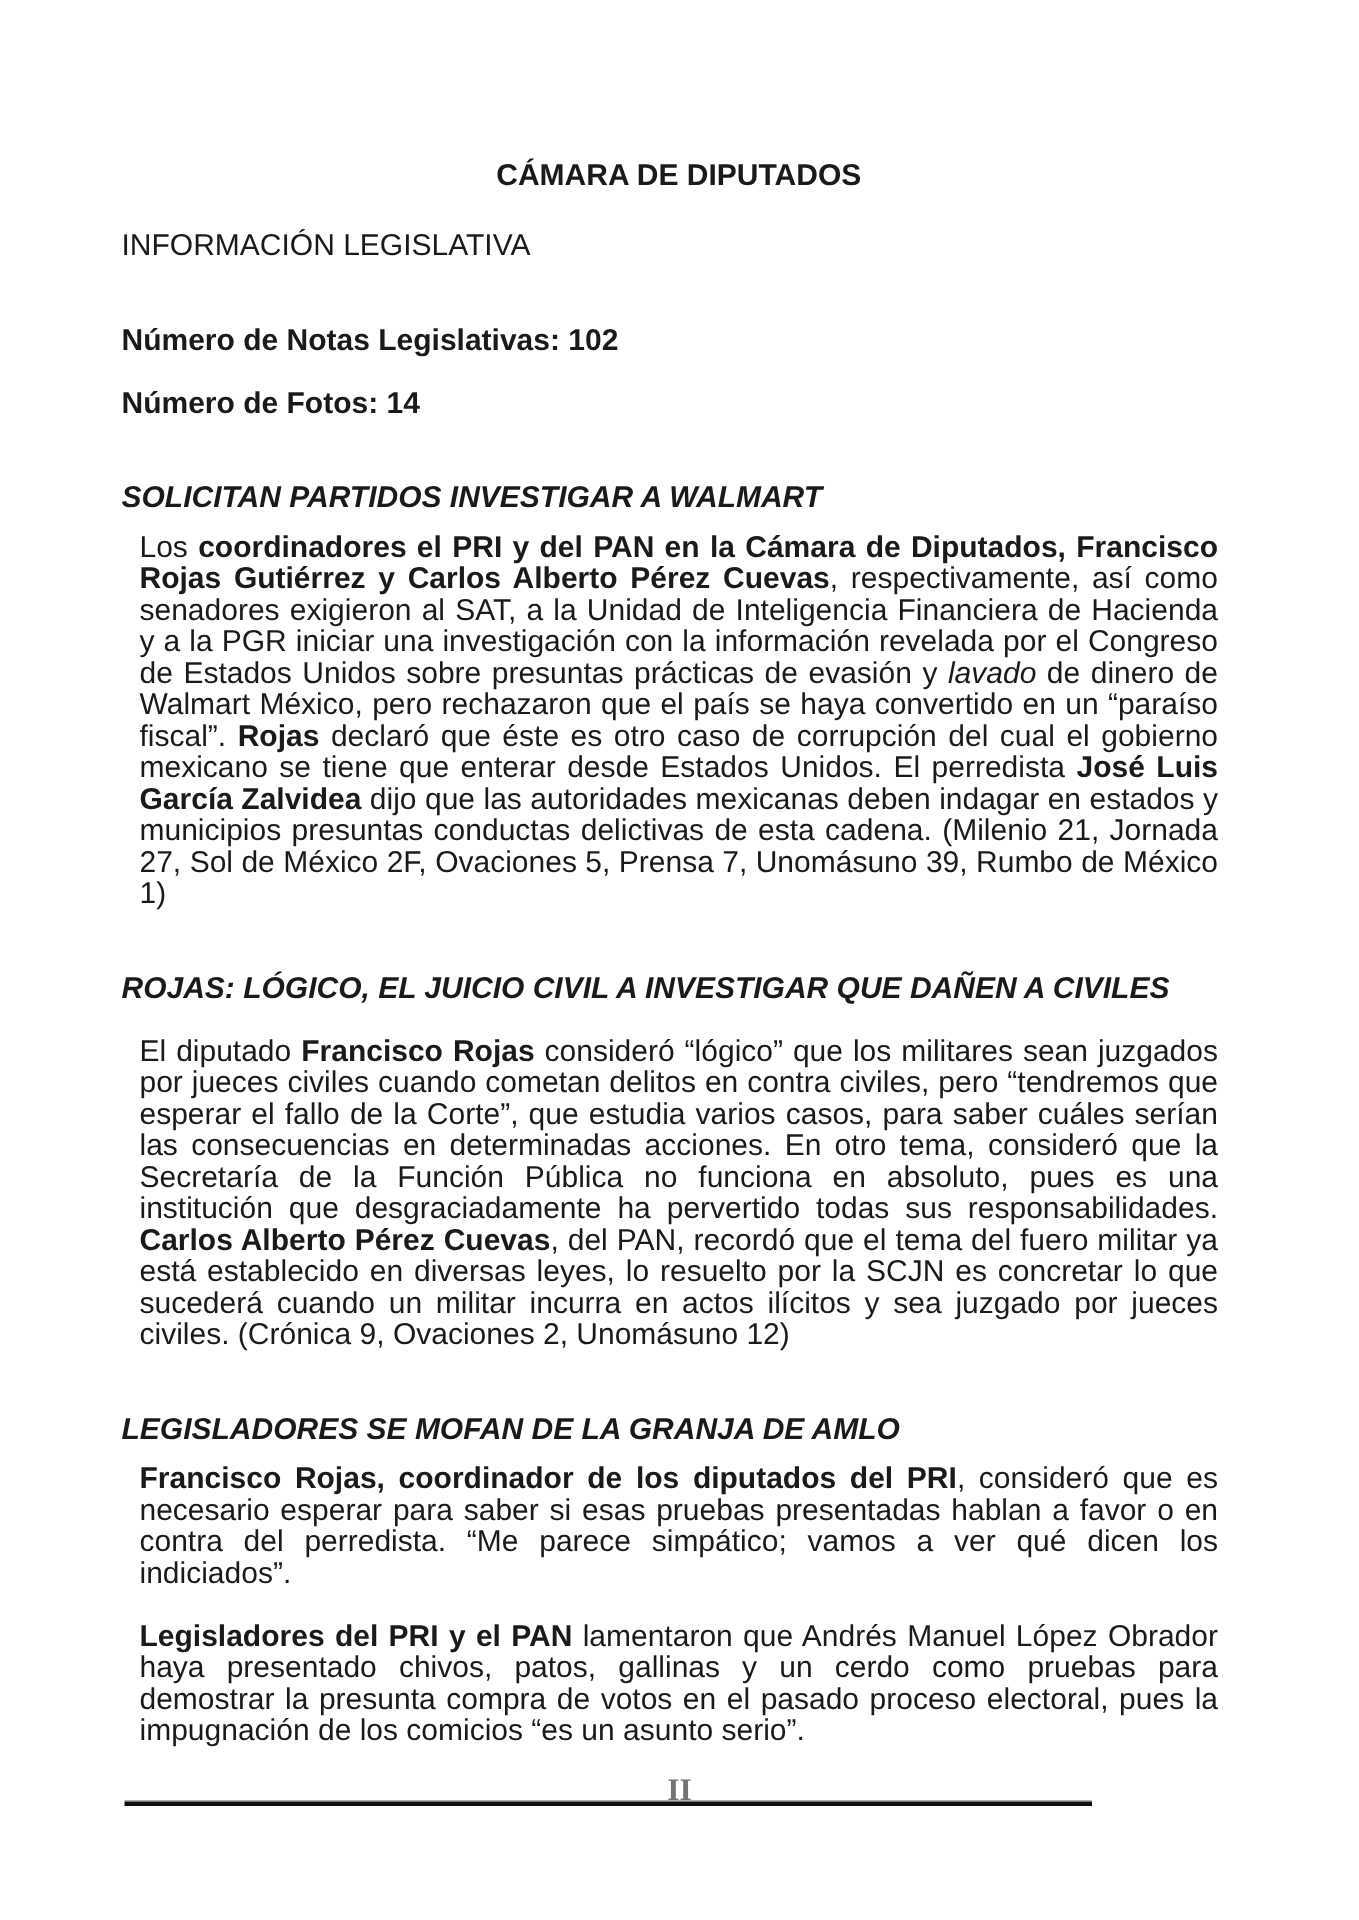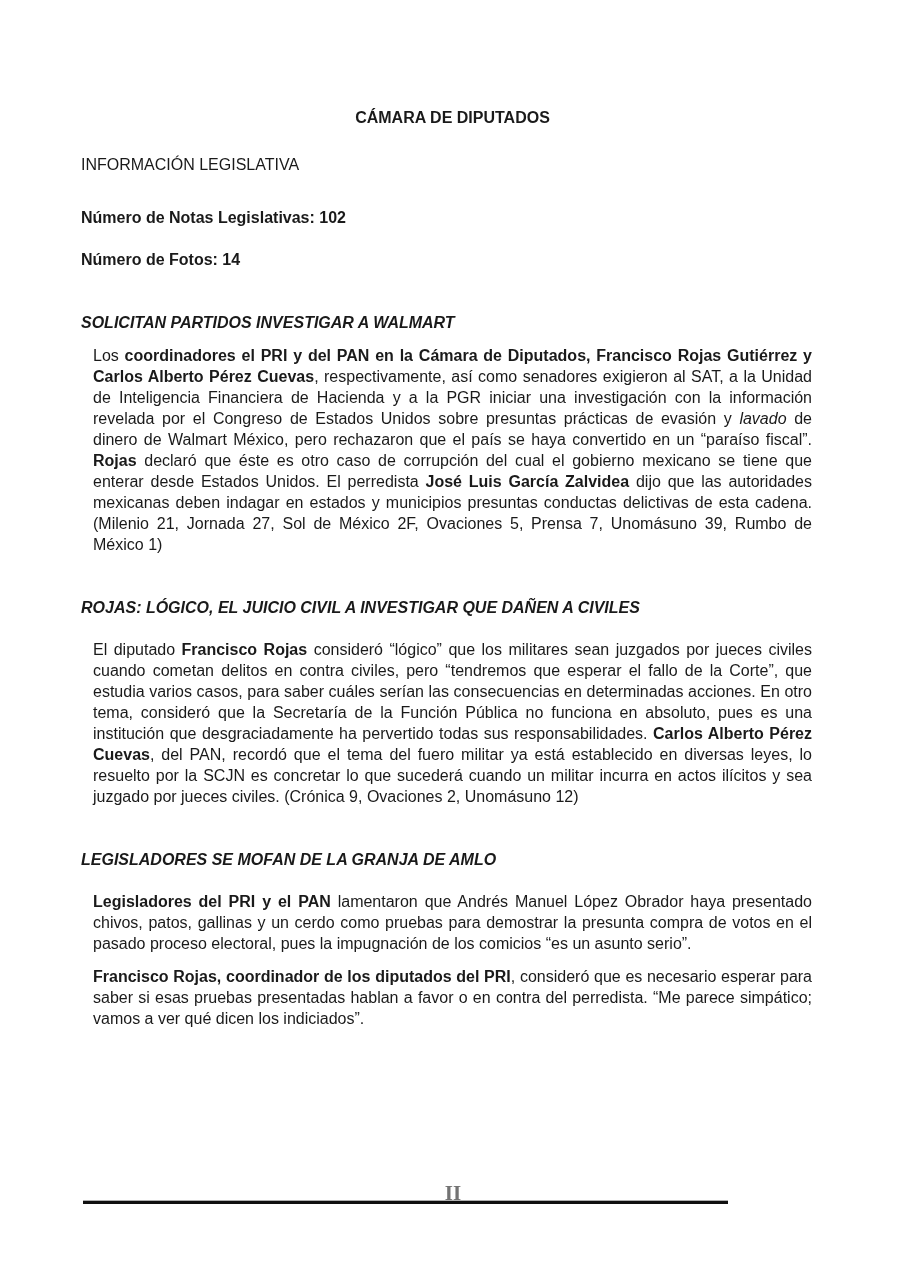--- a/index.html
+++ b/index.html
@@ -12,37 +12,37 @@
     background: #ffffff;
     position: relative;
     overflow: hidden;
   }
   .content {
     position: absolute;
     left: 81px;
     top: 0;
     width: 743px;
     font-family: "Liberation Sans", sans-serif;
-    font-size: 16px;
+    font-size: 20px;
     line-height: 21px;
     color: #1a1a1a;
   }
   .doc-title {
     margin-top: 107px;
     text-align: center;
     font-weight: bold;
   }
   .subtitle {
     margin-top: 26px;
     font-weight: normal;
   }
   .meta {
     font-weight: bold;
   }
-  .meta-first { margin-top: 32px; }
+  .meta-first { margin-top: 42px; }
   .meta-next  { margin-top: 21px; }
   .article-heading {
     margin-top: 42px;
     font-weight: bold;
     font-style: italic;
   }
   .para {
     margin: 12px;
     text-align: justify;
   }
@@ -83,22 +83,22 @@
 
   <div class="meta meta-next">Número de Fotos: 14</div>
 
   <div class="article-heading">SOLICITAN PARTIDOS INVESTIGAR A WALMART</div>
   <p class="para"><span>Los </span><span style="font-weight: bold;">coordinadores el PRI y del PAN en la Cámara de Diputados, Francisco Rojas Gutiérrez y Carlos Alberto Pérez Cuevas</span><span>, respectivamente, así como senadores exigieron al SAT, a la Unidad de Inteligencia Financiera de Hacienda y a la PGR iniciar una investigación con la información revelada por el Congreso de Estados Unidos sobre presuntas prácticas de evasión y </span><span style="font-style: italic;">lavado</span><span> de dinero de Walmart México, pero rechazaron que el país se haya convertido en un “paraíso fiscal”. </span><span style="font-weight: bold;">Rojas</span><span> declaró que éste es otro caso de corrupción del cual el gobierno mexicano se tiene que enterar desde Estados Unidos. El perredista </span><span style="font-weight: bold;">José Luis García Zalvidea</span><span> dijo que las autoridades mexicanas deben indagar en estados y municipios presuntas conductas delictivas de esta cadena. (Milenio 21, Jornada 27, Sol de México 2F, Ovaciones 5, Prensa 7, Unomásuno 39, Rumbo de México 1)</span></p>
 
   <div class="article-heading">ROJAS: LÓGICO, EL JUICIO CIVIL A INVESTIGAR QUE DAÑEN A CIVILES</div>
   <p class="para para-gap"><span>El diputado </span><span style="font-weight: bold;">Francisco Rojas</span><span> consideró “lógico” que los militares sean juzgados por jueces civiles cuando cometan delitos en contra civiles, pero “tendremos que esperar el fallo de la Corte”, que estudia varios casos, para saber cuáles serían las consecuencias en determinadas acciones. En otro tema, consideró que la Secretaría de la Función Pública no funciona en absoluto, pues es una institución que desgraciadamente ha pervertido todas sus responsabilidades. </span><span style="font-weight: bold;">Carlos Alberto Pérez Cuevas</span><span>, del PAN, recordó que el tema del fuero militar ya está establecido en diversas leyes, lo resuelto por la SCJN es concretar lo que sucederá cuando un militar incurra en actos ilícitos y sea juzgado por jueces civiles. (Crónica 9, Ovaciones 2, Unomásuno 12)</span></p>
 
   <div class="article-heading">LEGISLADORES SE MOFAN DE LA GRANJA DE AMLO</div>
+  <p class="para"><span style="font-weight: bold;">Francisco Rojas, coordinador de los diputados del PRI</span><span>, consideró que es necesario esperar para saber si esas pruebas presentadas hablan a favor o en contra del perredista. “Me parece simpático; vamos a ver qué dicen los indiciados”.</span></p>
   <p class="para para-gap"><span style="font-weight: bold;">Legisladores del PRI y el PAN</span><span> lamentaron que Andrés Manuel López Obrador haya presentado chivos, patos, gallinas y un cerdo como pruebas para demostrar la presunta compra de votos en el pasado proceso electoral, pues la impugnación de los comicios “es un asunto serio”.</span></p>
-  <p class="para"><span style="font-weight: bold;">Francisco Rojas, coordinador de los diputados del PRI</span><span>, consideró que es necesario esperar para saber si esas pruebas presentadas hablan a favor o en contra del perredista. “Me parece simpático; vamos a ver qué dicen los indiciados”.</span></p>
 
 </div>
 
 <div class="footer-pagenum">II</div>
 
 <div class="footer-rule">
   <div class="rule-gray"></div>
   <div class="rule-black"></div>
 </div>
 

